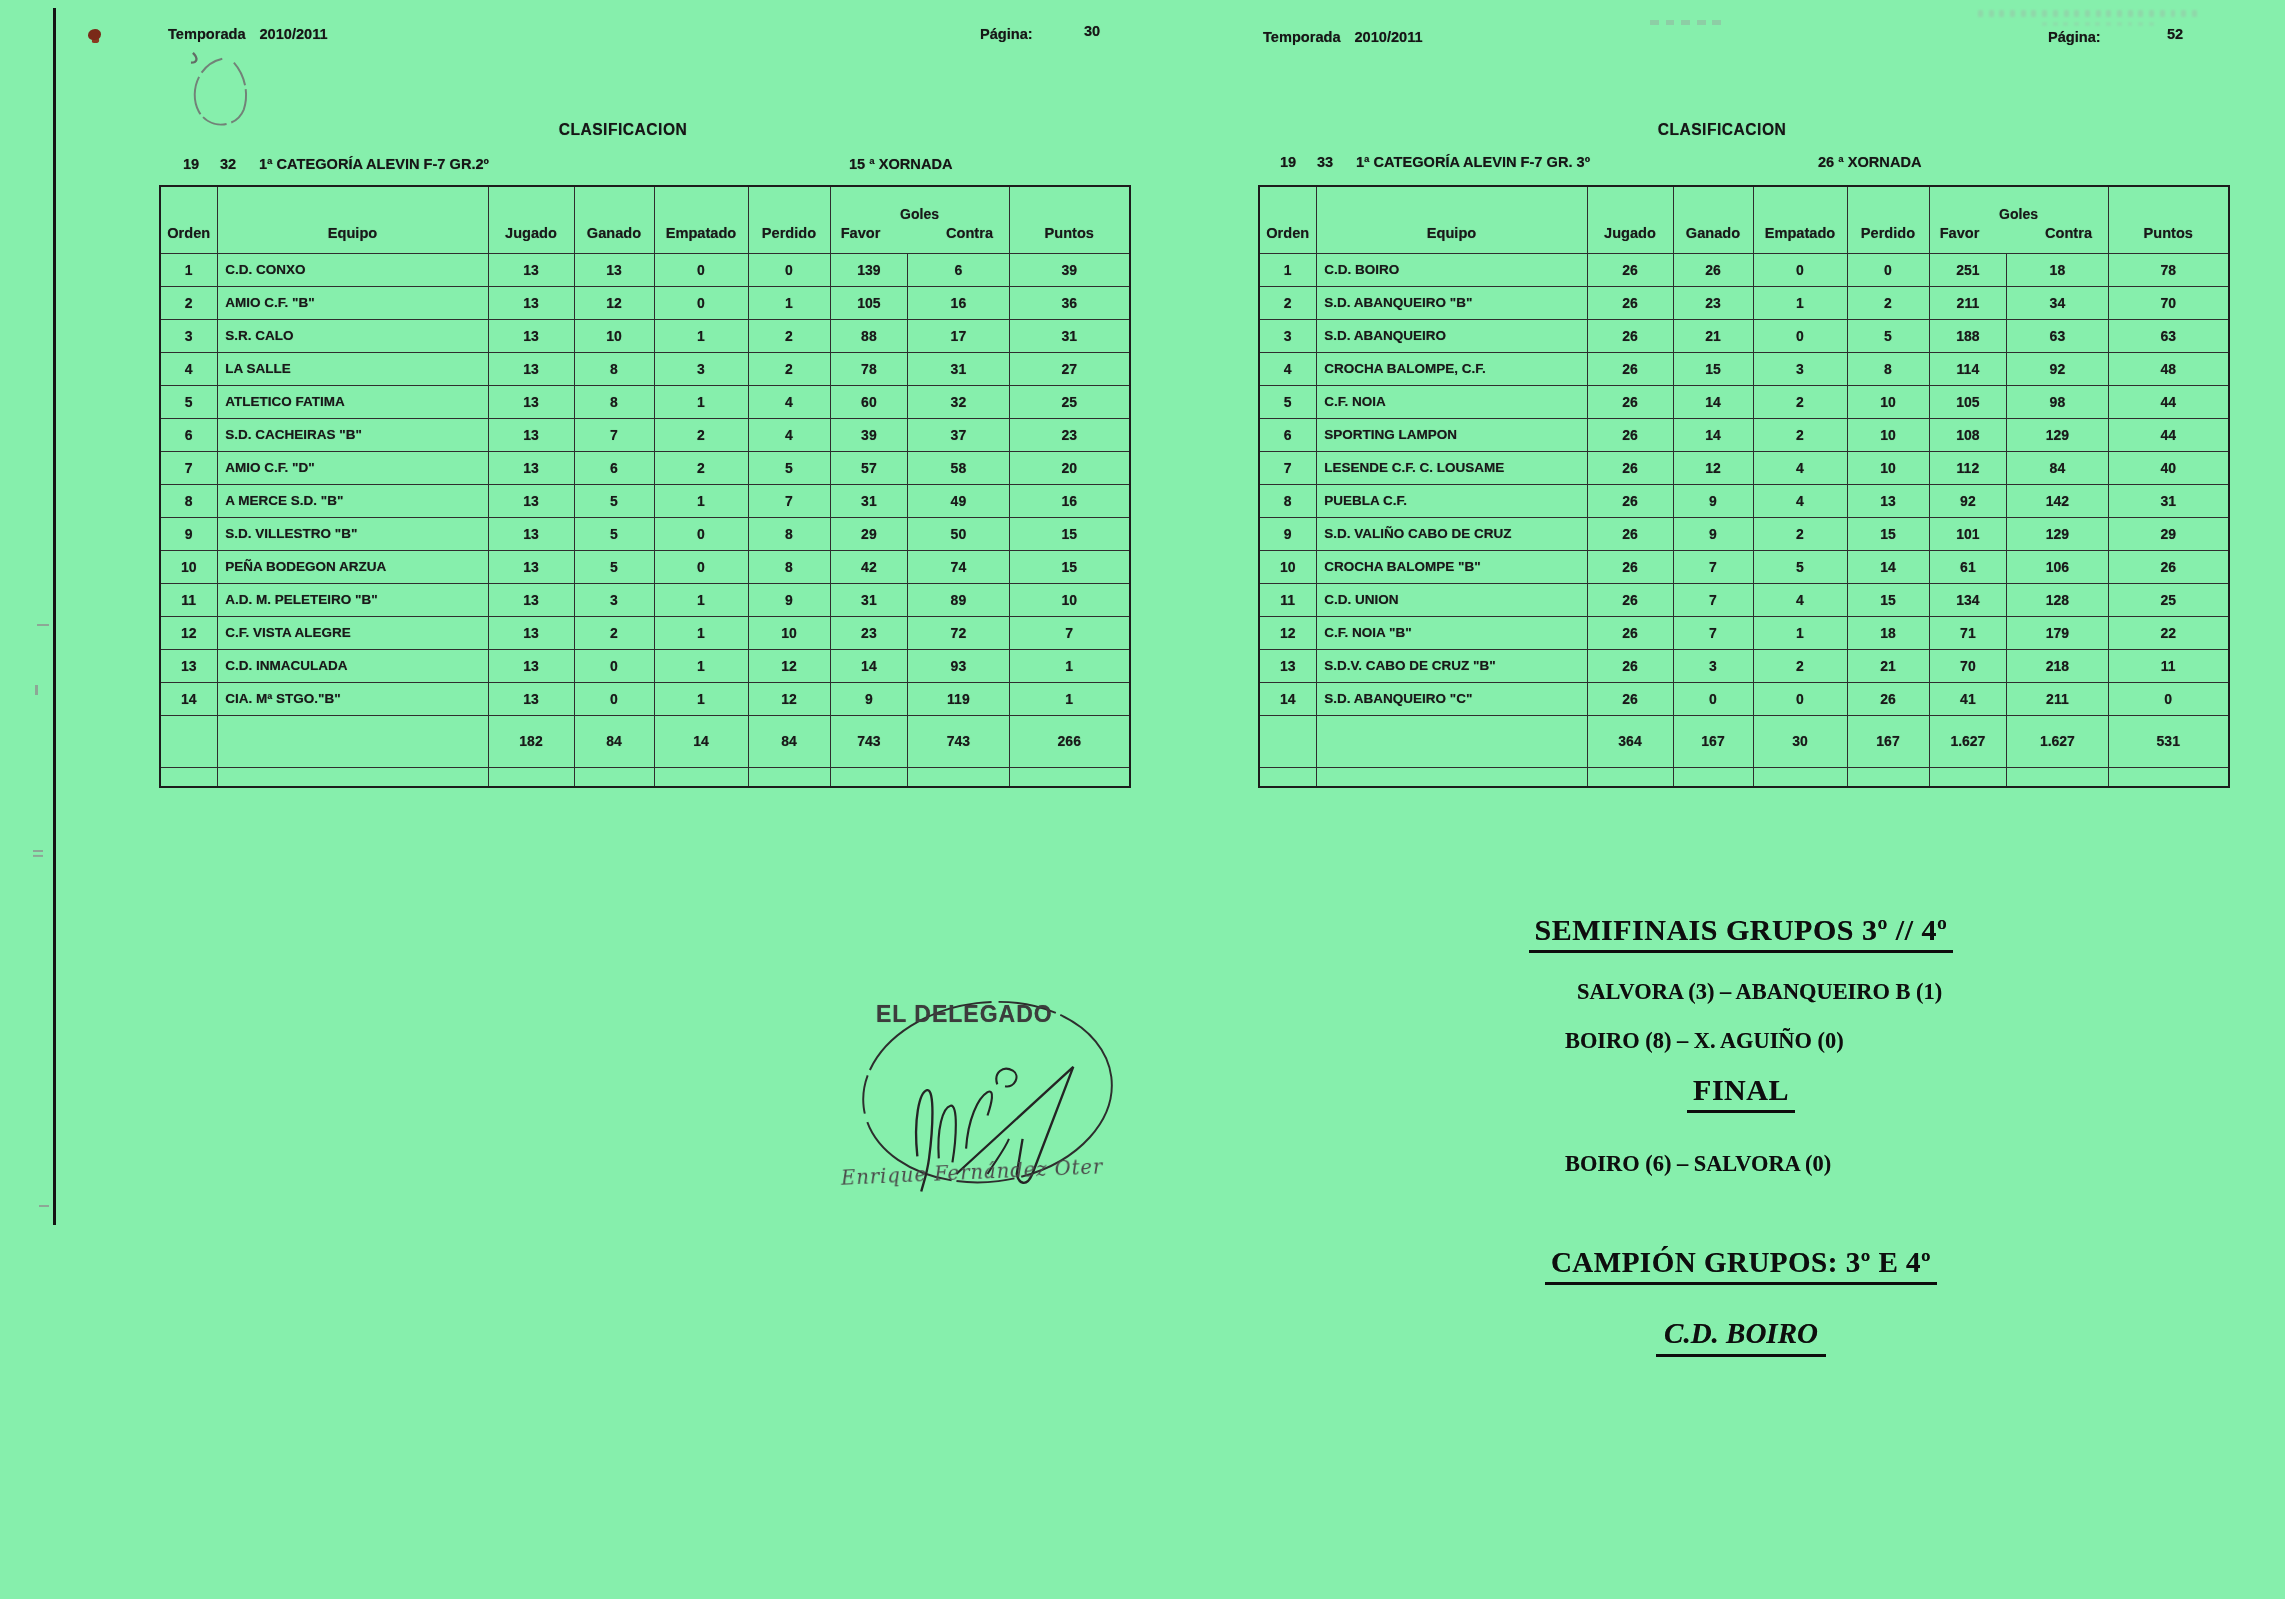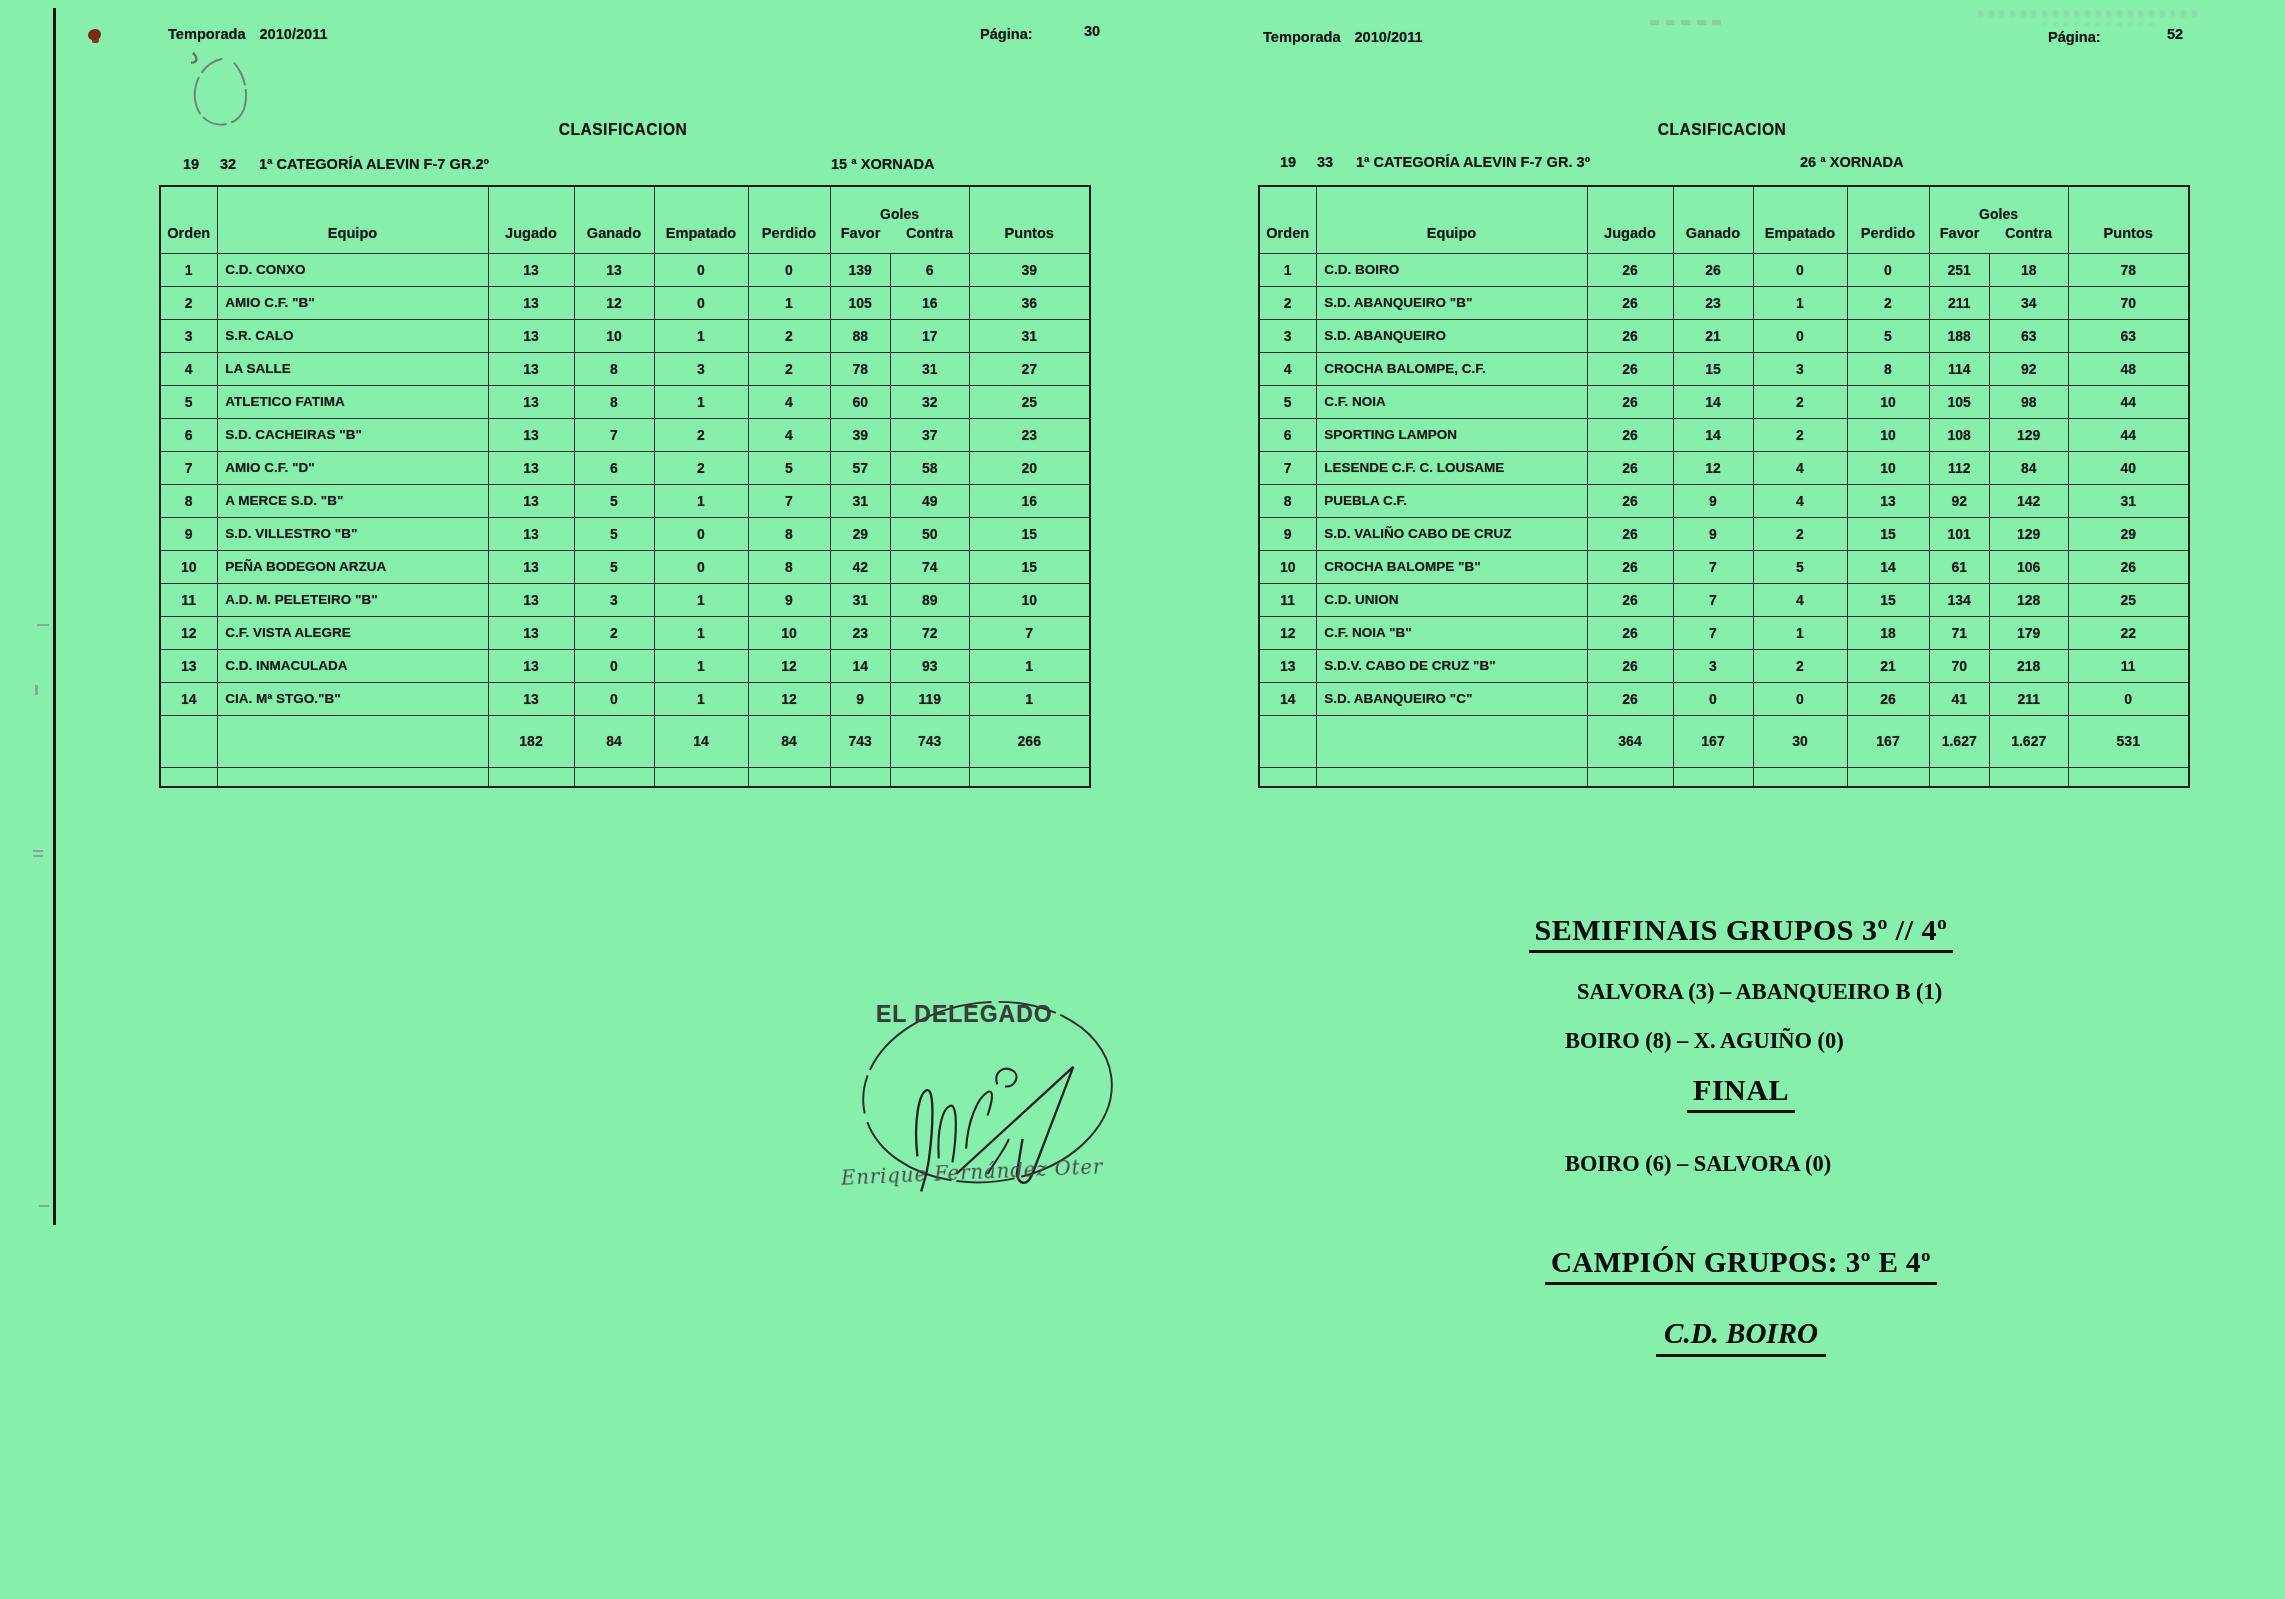--- a/index.html
+++ b/index.html
@@ -13,31 +13,31 @@
   
   .edge-line{left:53px;top:7.8px;width:2.9px;height:1217px;background:#141414;}
   .ink-spot{left:88px;top:29px;width:12.7px;height:10.7px;background:#7a2a18;border-radius:60% 50% 55% 45%;box-shadow:1px 5.9px 0 -2.9px #8a3a20;}
   .margin-mark{background:#8f8f8f;opacity:.75;}
   .smudge{background:repeating-linear-gradient(90deg,#9a9a9a 0 8.8px,transparent 8.8px 15.6px);opacity:.38;filter:blur(0.7px);}
   .smudge2{background:repeating-linear-gradient(90deg,#a5a5a5 0 4.9px,transparent 4.9px 10.7px);opacity:.30;filter:blur(0.8px);}
   
   .hdr{font-size:14.6px;font-weight:700;}
   .page-title{font-size:15.6px;font-weight:700;letter-spacing:0.5px;text-align:center;}
   .cat{font-size:14.6px;font-weight:700;white-space:nowrap;}
-  .xornada{font-size:14.6px;font-weight:700;white-space:nowrap;}
+  .xornada{font-size:14.6px;font-weight:700;white-space:nowrap;margin-left:18px;}
   
   table.clas{border-collapse:collapse;table-layout:fixed;border:2.5px solid #1c1c1c;background:transparent;}
   table.clas td,table.clas th{border:1.5px solid #2e2e2e;padding:0;font-weight:700;color:#191919;overflow:hidden;white-space:nowrap;}
   table.clas thead th{height:54px;vertical-align:bottom;padding-bottom:11.7px;font-size:14.6px;text-align:center;}
   th.h-equipo{text-align:left;padding-left:8.8px;}
   th.h-jug,th.h-gan,th.h-emp{border-right:none;}
   th.h-gan,th.h-emp,th.h-per{border-left:none;}
   th.h-goles{padding-bottom:5.9px;}
   .goles-top{font-size:14px;text-align:center;margin-bottom:2.9px;}
-  .goles-sub{display:flex;}
+  .goles-sub{display:flex;gap:40px;}
   .goles-sub span{display:block;font-size:14.6px;}
   .goles-sub .gf{width:60px;text-align:center;}
   .goles-sub .gc{width:78px;text-align:center;}
   table.clas tbody td{height:32px;font-size:14px;text-align:center;}
   table.clas tbody td.c1{text-align:left;padding-left:7.8px;font-size:13.5px;}
   tr.totals-row td{height:51px;font-size:14px;text-align:center;}
   tr.strip-row td{height:18.5px;}
   .w0{width:57px}.w1{width:271px}.w2{width:86px}.w3{width:80px}.w4{width:94px}.w5{width:82px}.w6{width:60px}.w7{width:78px}.w8{width:121px}
   
   .serif{font-family:"Liberation Serif",serif;color:#0e0e0e;}

